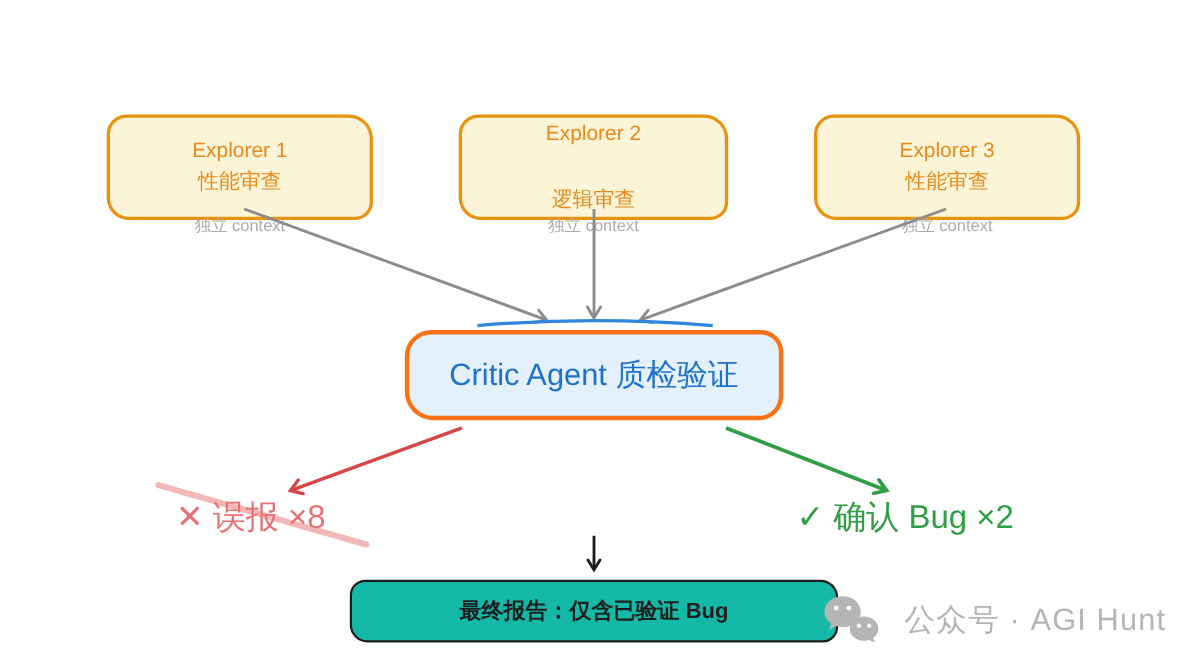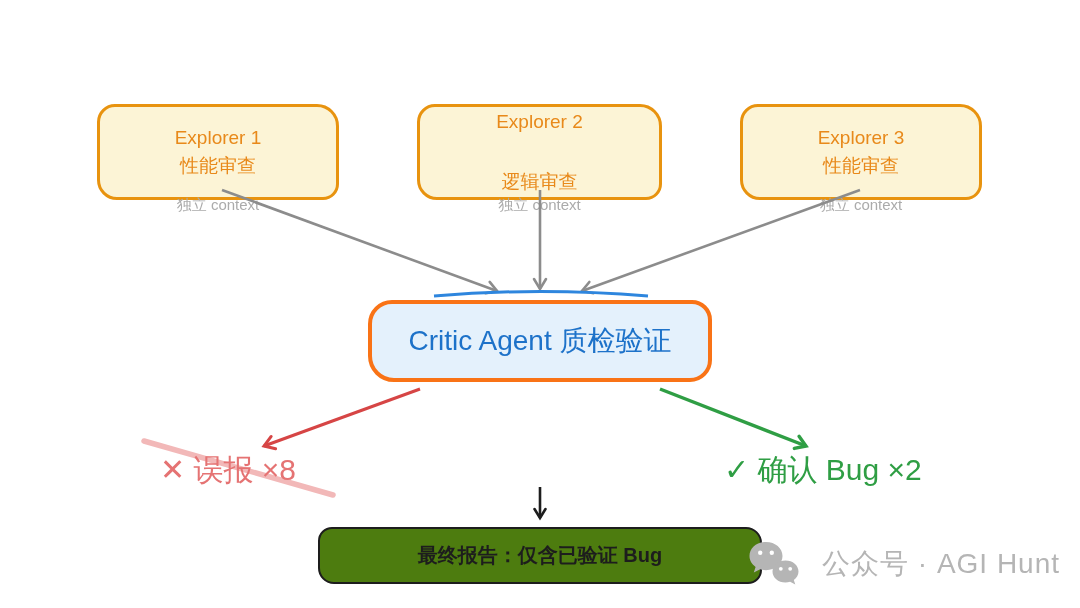--- a/index.html
+++ b/index.html
@@ -38,21 +38,21 @@
     left:368px; top:300px; width:344px; height:82px;
     border:4px solid #f97316; background:#e4f1fc;
     border-radius:24px 20px 22px 26px;
     color:#1d72c9; font-size:28px; font-weight:500;
   }
   .outcome { position:absolute; white-space:nowrap; font-size:30px; font-weight:500; }
   .outcome-reject { left:160px; top:450px; color:#e57373; }
   .outcome-confirm { left:724px; top:450px; color:#2f9e44; }
   .final-report {
     left:318px; top:527px; width:444px; height:57px;
-    border:2.5px solid #1d1d1d; background:#4d7c0f;
+    border:2.5px solid #1d1d1d; background:#14b8a6;
     border-radius:14px 16px 14px 16px;
     color:#1d1d1d; font-size:20px; font-weight:600;
   }
   .arrows { position:absolute; left:0; top:0; pointer-events:none; }
   .watermark {
     position:absolute; left:748px; top:538px; height:52px;
     display:flex; align-items:center; gap:22px; z-index:5;
   }
   .watermark-text { font-size:28px; color:#b5b5b5; font-weight:400; letter-spacing:1px; }
   .wechat-icon { width:52px; height:48px; }

